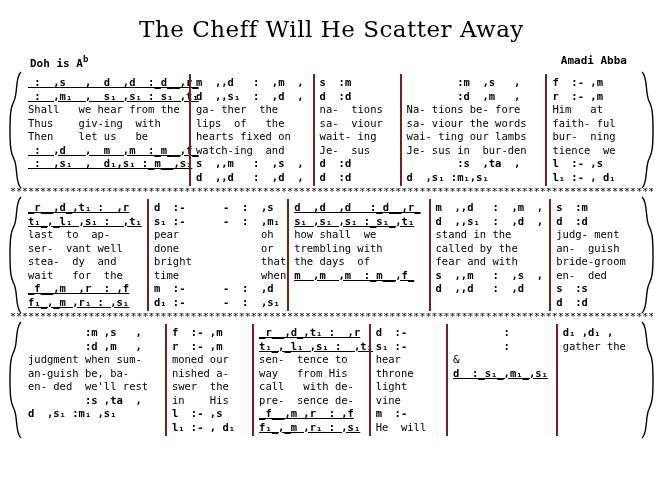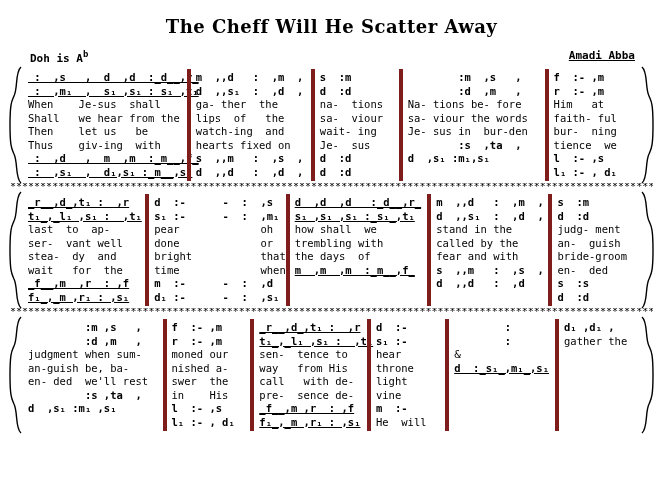--- a/index.html
+++ b/index.html
@@ -16,22 +16,22 @@
   }
   .page {
     position: relative;
     width: 663px;
     height: 490px;
     box-sizing: border-box;
   }
   .title {
     text-align: center;
     font-family: "DejaVu Serif", serif;
-    font-size: 18px;
-    font-weight: bold;
+    font-size: 23px;
+    font-weight: normal;
     letter-spacing: 0.5px;
     padding-top: 16px;
     padding-bottom: 2px;
     white-space: nowrap;
   }
   .credits {
     position: relative;
     height: 18px;
     margin: 10px 14px 0 14px;
     font-family: "DejaVu Sans Mono", monospace;
@@ -39,24 +39,23 @@
     font-weight: bold;
   }
   .credits .left {
     position: absolute;
     left: 16px;
     top: 0;
     white-space: nowrap;
   }
   .credits .right {
     position: absolute;
-    right: 14px;
+    right: 22px;
     top: 0;
     white-space: nowrap;
-    text-decoration: underline;
   }
   sup.flat {
     font-size: 9px;
     vertical-align: super;
   }
 
   
   .system {
     position: relative;
     margin: 2px 6px 0 6px;
@@ -81,21 +80,21 @@
   .brace-svg { display:block; }
 
   .cols {
     display: flex;
     width: 100%;
     box-sizing: border-box;
   }
   .col {
     flex: 1 1 0;
     box-sizing: border-box;
-    border-left: 4px solid #7f1d1d;
+    border-left: 2px solid #7f1d1d;
     padding: 2px 0 2px 5px;
     min-width: 0;
   }
   .col:first-child {
     border-left: none;
     padding-left: 4px;
   }
   .col.noborder { border-left: none; }
 
   .line {
@@ -154,52 +153,52 @@
     </div>
     <div class="brace brace-right">
       <svg class="brace-svg" width="14" height="118" viewBox="0 0 14 118">
         <path d="M2 1 C8 6, 5 22, 9 30 C11 35, 13 36, 13 59 C13 82, 11 83, 9 88 C5 96, 8 112, 2 117" fill="none" stroke="#000" stroke-width="1.4"></path>
       </svg>
     </div>
     <div class="cols">
       <div class="col" style="flex:1.45">
         <div class="line sol u"> :  ,s   ,  d  ,d  :_d__,r_</div>
         <div class="line sol u"> :  ,m₁  ,  s₁ ,s₁ : s₁ ,t₁</div>
-        <div class="line lyric">When    Je-sus  shall</div>
         <div class="line lyric">Shall   we hear from the</div>
+        <div class="line lyric">Thus    giv-ing  with</div>
         <div class="line lyric">Then    let us   be</div>
-        <div class="line lyric">Thus    giv-ing  with</div>
         <div class="line sol u"> :  ,d   ,  m  ,m  :_m__,f_</div>
         <div class="line sol u"> :  ,s₁  ,  d₁,s₁ :_m__,s₁</div>
       </div>
       <div class="col" style="flex:1.05">
         <div class="line sol">m  ,,d   :  ,m  ,</div>
         <div class="line sol">d  ,,s₁  :  ,d  ,</div>
         <div class="line lyric">ga- ther  the</div>
         <div class="line lyric">lips  of   the</div>
+        <div class="line lyric">hearts fixed on</div>
         <div class="line lyric">watch-ing  and</div>
-        <div class="line lyric">hearts fixed on</div>
         <div class="line sol">s  ,,m   :  ,s  ,</div>
         <div class="line sol">d  ,,d   :  ,d  ,</div>
       </div>
       <div class="col" style="flex:0.72">
         <div class="line sol">s  :m</div>
         <div class="line sol">d  :d</div>
         <div class="line lyric">na-  tions</div>
         <div class="line lyric">sa-  viour</div>
         <div class="line lyric">wait- ing</div>
         <div class="line lyric">Je-  sus</div>
         <div class="line sol">d  :d</div>
         <div class="line sol">d  :d</div>
       </div>
       <div class="col" style="flex:1.25">
         <div class="line sol">        :m  ,s   ,</div>
         <div class="line sol">        :d  ,m   ,</div>
         <div class="line lyric">Na- tions be- fore</div>
         <div class="line lyric">sa- viour the words</div>
+        <div class="line lyric">wai- ting our lambs</div>
         <div class="line lyric">Je- sus in  bur-den</div>
         <div class="line sol">        :s  ,ta  ,</div>
         <div class="line sol">d  ,s₁ :m₁,s₁</div>
       </div>
       <div class="col" style="flex:0.78">
         <div class="line sol">f  :- ,m</div>
         <div class="line sol">r  :- ,m</div>
         <div class="line lyric">Him   at</div>
         <div class="line lyric">faith- ful</div>
         <div class="line lyric">bur-  ning</div>

